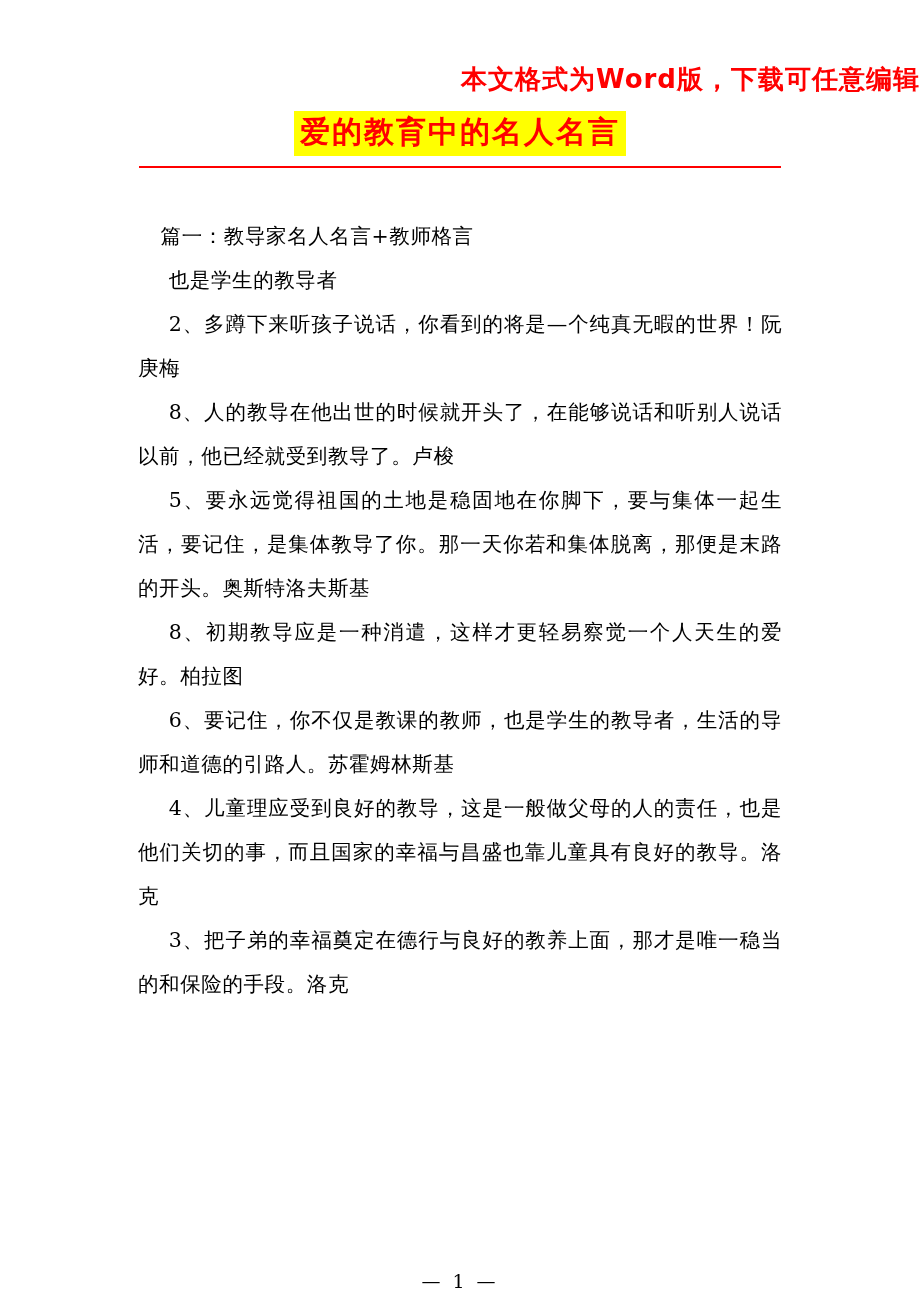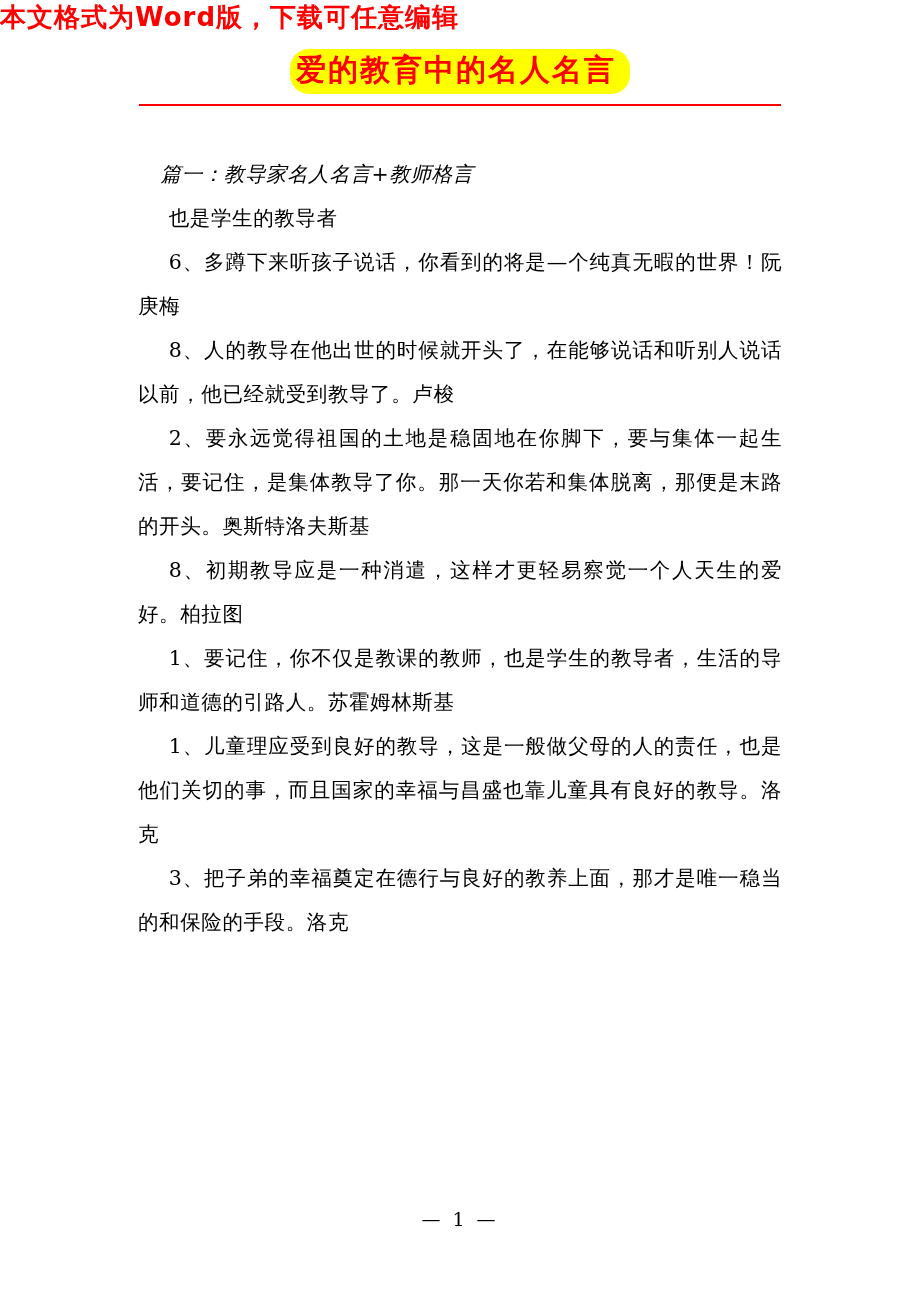--- a/index.html
+++ b/index.html
@@ -16,60 +16,60 @@
     overflow: hidden;
   }
   .page {
     width: 920px;
     height: 1302px;
     box-sizing: border-box;
     padding: 0;
     position: relative;
   }
   .banner {
-    text-align: left;
+    text-align: right;
     font-family: "DejaVu Sans", sans-serif;
     font-weight: bold;
     font-size: 26px;
     color: #ff0000;
+    margin-top: 62px;
     letter-spacing: 1px;
   }
   .title-wrap {
     text-align: center;
     margin-top: 14px;
   }
   .title {
     display: inline-block;
     font-family: Liberation Sans, sans-serif;
     font-weight: bold;
     font-size: 30px;
     color: #ff0000;
     background: #ffff00;
-    padding: 1px 14px 3px 6px;
+    padding: 1px 6px 3px 6px;
     letter-spacing: 2px;
-    border-radius: 19px;
   }
   .rule {
     margin: 10px auto 0 auto;
     width: 642px;
     height: 0;
     border-top: 2px solid #ff0000;
   }
   .body-text {
     margin: 46px auto 0 auto;
     width: 644px;
     font-size: 20.5px;
     line-height: 44px;
     text-align: justify;
     letter-spacing: 0.6px;
   }
   .body-text p {
     margin: 0 0 0 0;
   }
-  .indent1 { text-indent: 1.1em; font-style: italic; }
+  .indent1 { text-indent: 1.1em; }
   .indent2 { text-indent: 1.5em; }
   .footer {
     position: absolute;
     left: 0;
     right: 0;
     bottom: 72px;
     text-align: center;
     font-size: 19px;
     letter-spacing: 3px;
   }
@@ -83,24 +83,24 @@
 
   <div class="title-wrap">
     <span class="title">爱的教育中的名人名言</span>
   </div>
 
   <div class="rule"></div>
 
   <div class="body-text">
     <p class="indent1">篇一：教导家名人名言+教师格言</p>
     <p class="indent2">也是学生的教导者</p>
-    <p class="indent2">6、多蹲下来听孩子说话，你看到的将是—个纯真无暇的世界！阮庚梅</p>
+    <p class="indent2">2、多蹲下来听孩子说话，你看到的将是—个纯真无暇的世界！阮庚梅</p>
     <p class="indent2">8、人的教导在他出世的时候就开头了，在能够说话和听别人说话以前，他已经就受到教导了。卢梭</p>
-    <p class="indent2">2、要永远觉得祖国的土地是稳固地在你脚下，要与集体一起生活，要记住，是集体教导了你。那一天你若和集体脱离，那便是末路的开头。奥斯特洛夫斯基</p>
+    <p class="indent2">5、要永远觉得祖国的土地是稳固地在你脚下，要与集体一起生活，要记住，是集体教导了你。那一天你若和集体脱离，那便是末路的开头。奥斯特洛夫斯基</p>
     <p class="indent2">8、初期教导应是一种消遣，这样才更轻易察觉一个人天生的爱好。柏拉图</p>
-    <p class="indent2">1、要记住，你不仅是教课的教师，也是学生的教导者，生活的导师和道德的引路人。苏霍姆林斯基</p>
-    <p class="indent2">1、儿童理应受到良好的教导，这是一般做父母的人的责任，也是他们关切的事，而且国家的幸福与昌盛也靠儿童具有良好的教导。洛克</p>
+    <p class="indent2">6、要记住，你不仅是教课的教师，也是学生的教导者，生活的导师和道德的引路人。苏霍姆林斯基</p>
+    <p class="indent2">4、儿童理应受到良好的教导，这是一般做父母的人的责任，也是他们关切的事，而且国家的幸福与昌盛也靠儿童具有良好的教导。洛克</p>
     <p class="indent2">3、把子弟的幸福奠定在德行与良好的教养上面，那才是唯一稳当的和保险的手段。洛克</p>
   </div>
 
   <div class="footer">— 1 —</div>
 
 </div>
 
 </body></html>

